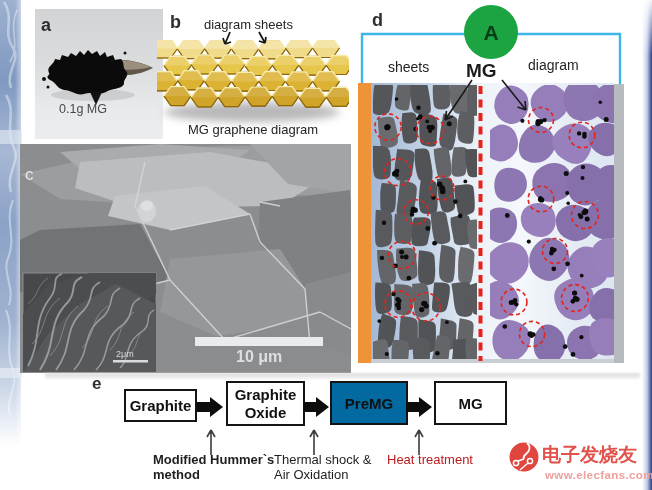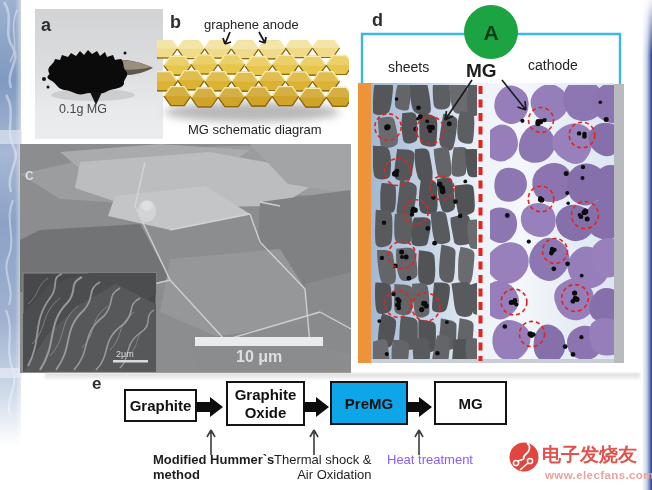--- a/index.html
+++ b/index.html
@@ -50,21 +50,21 @@
  <path d="M14,64 C11,57 19,56 20,50 L25,51 L27,46 L33,48 L36,44 L41,47 L45,42 L49,46 L53,41 L57,45 L62,42 L65,47 L70,43 L72,48 L78,46 L80,51 L86,50 C90,54 87,58 91,62 C95,67 88,70 89,75 C86,81 76,79 71,83 C63,87 57,82 49,85 C41,87 37,81 29,81 C21,79 21,73 15,71 C9,67 16,66 14,64 Z" fill="#0b0b0c"></path>
  <circle cx="9" cy="70" r="2" fill="#111"></circle>
     <circle cx="13" cy="78" r="1.5" fill="#111"></circle>
  <circle cx="90" cy="44" r="1.5" fill="#111"></circle>
  <path d="M55,83 L61,96 L67,83 Z" fill="#111"></path>
  <text x="24" y="104" font-size="12.5" fill="#48484a">0.1g MG</text>
 </svg>
 <div class="abs" style="left:41px;top:15px;font-size:18px;font-weight:bold;color:#2e2e30;">a</div>
 
 <div class="abs" style="left:170px;top:12px;font-size:18px;font-weight:bold;color:#2e2e30;">b</div>
-<div class="abs" style="left:204px;top:17px;font-size:13px;color:#242426;">graphene anode</div>
+<div class="abs" style="left:204px;top:17px;font-size:13px;color:#242426;">diagram sheets</div>
 <svg class="abs" style="left:155px;top:28px" width="200" height="112" viewBox="0 0 200 112">
 <defs>
       <filter id="bshadow" x="-30%" y="-30%" width="160%" height="160%">
         <feGaussianBlur stdDeviation="4"></feGaussianBlur>
       </filter>
 <clipPath id="bclip">
         <rect x="2" y="12" width="192" height="78"></rect>
       </clipPath>
     </defs>
 <ellipse cx="97" cy="84" rx="88" ry="10" fill="#a6a6a8" opacity="0.8" filter="url(#bshadow)"></ellipse>
@@ -180,21 +180,21 @@
         <path d="M326.0,97.7 L319.2,107.2 L305.8,107.2 L299.0,97.7" fill="none" stroke="#8f680e" stroke-width="1.2"></path>
         <path d="M332.8,87.4 L346.2,87.4 L353.0,96.9 L346.2,106.4 L332.8,106.4 L326.0,96.9 Z" fill="#d0a429" stroke="#8f680e" stroke-width="1"></path>
         <path d="M326.0,96.9 L332.8,87.4 L346.2,87.4 L353.0,96.9 Z" fill="#ffffff" opacity="0.12"></path>
         <path d="M326.0,96.9 L332.8,87.4 L346.2,87.4 L353.0,96.9" fill="none" stroke="#f8ecac" stroke-width="1.4"></path>
         <path d="M353.0,96.9 L346.2,106.4 L332.8,106.4 L326.0,96.9" fill="none" stroke="#8f680e" stroke-width="1.2"></path>
 </g>
     </g>
 <path d="M75,4 L70,16 M70,16 l-2,-6 M70,16 l6,-2" stroke="#1a1a1a" stroke-width="1.8" fill="none"></path>
 <path d="M104,4 L110,15 M110,15 l-6,-2 M110,15 l1,-6" stroke="#1a1a1a" stroke-width="1.8" fill="none"></path>
 </svg>
-<div class="abs" style="left:188px;top:122px;font-size:13px;color:#242426;">MG schematic diagram</div>
+<div class="abs" style="left:188px;top:122px;font-size:13px;color:#242426;">MG graphene diagram</div>
 
 <svg class="abs" style="left:20px;top:144px" width="331" height="229" viewBox="0 0 331 229">
 <rect width="331" height="229" fill="#8b8d8f"></rect>
 <polygon points="0,30 90,10 200,2 331,0 331,55 240,48 120,60 40,55" fill="#9b9d9f"></polygon>
 <polygon points="40,8 140,0 230,6 180,40 80,42" fill="#a9abad"></polygon>
 <polygon points="60,18 190,8 310,30 260,62 115,64 55,44" fill="#bbbdbf"></polygon>
 <polygon points="230,0 331,0 331,50 268,40" fill="#a2a4a6"></polygon>
 <polygon points="95,52 185,42 230,70 150,86 88,72" fill="#c3c5c7"></polygon>
 <polygon points="240,58 330,46 331,130 285,145 238,98" fill="#7f8183"></polygon>
 <polygon points="20,86 120,80 150,136 60,158 0,148 0,96" fill="#717375"></polygon>
@@ -485,47 +485,47 @@
 <line x1="480.5" y1="86" x2="480.5" y2="361" stroke="#e5231d" stroke-width="4" stroke-dasharray="8 5.5"></line>
 </g>
 
 <circle cx="141" cy="32" r="27" fill="#1ba441"></circle>
 <text x="141" y="40" font-size="21" font-weight="bold" fill="#083d18" text-anchor="middle">A</text>
 
 <path d="M122,80 L95,120 M95,120 l1.5,-9 M95,120 l8,-4" stroke="#1a1a1a" stroke-width="1.6" fill="none"></path>
 <path d="M152,80 L176,110 M176,110 l-8.5,-3 M176,110 l-1,-9" stroke="#1a1a1a" stroke-width="1.6" fill="none"></path>
 </svg>
 <div class="abs" style="left:388px;top:59px;font-size:14px;color:#242426;">sheets</div>
-<div class="abs" style="left:528px;top:57px;font-size:14px;color:#242426;">cathode</div>
+<div class="abs" style="left:528px;top:57px;font-size:14px;color:#242426;">diagram</div>
 <div class="abs" style="left:466px;top:60px;font-size:19px;font-weight:bold;color:#1c1c1e;">MG</div>
 
 <div class="abs" style="left:92px;top:374px;font-size:17px;font-weight:bold;color:#2e2e30;">e</div>
 <div class="abs" style="left:124px;top:389px;width:69px;height:29px;border:2.5px solid #141414;background:#fff;
  display:flex;align-items:center;justify-content:center;font-size:15px;font-weight:bold;color:#111;">Graphite</div>
 <div class="abs" style="left:226px;top:381px;width:75px;height:41px;border:2.5px solid #141414;background:#fff;
  display:flex;align-items:center;justify-content:center;text-align:center;font-size:15px;font-weight:bold;color:#111;line-height:1.15;">Graphite<br>Oxide</div>
-<div class="abs" style="left:330px;top:381px;width:74px;height:40px;border:2.5px solid #141414;background:#0ea5e9;
+<div class="abs" style="left:330px;top:381px;width:74px;height:40px;border:2.5px solid #141414;background:#0369a1;
  display:flex;align-items:center;justify-content:center;font-size:15px;font-weight:bold;color:#111;">PreMG</div>
 <div class="abs" style="left:434px;top:381px;width:69px;height:40px;border:2.5px solid #141414;background:#fff;
  display:flex;align-items:center;justify-content:center;font-size:15px;font-weight:bold;color:#111;">MG</div>
 <svg class="abs" style="left:60px;top:360px" width="560" height="130" viewBox="0 0 560 130">
 <g fill="#0d0d0d">
 <path d="M137,42 h13 v-5 l13,10 -13,10 v-5 h-13 Z"></path>
 <path d="M243,42 h13 v-5 l13,10 -13,10 v-5 h-13 Z"></path>
 <path d="M346,42 h13 v-5 l13,10 -13,10 v-5 h-13 Z"></path>
 </g>
 <g stroke="#3c3c3c" stroke-width="1.6" fill="none">
 <path d="M151,95 V70 M151,70 l-4,7 M151,70 l4,7"></path>
 <path d="M254,95 V70 M254,70 l-4,7 M254,70 l4,7"></path>
 <path d="M359,95 V70 M359,70 l-4,7 M359,70 l4,7"></path>
 </g>
 </svg>
 <div class="abs" style="left:153px;top:452px;font-size:13px;color:#1e1e20;line-height:1.18;font-weight:bold;">Modified Hummer`s<br>method</div>
-<div class="abs" style="left:274px;top:452px;font-size:13px;color:#1e1e20;line-height:1.18;text-align:right;">Thermal shock &amp;<br>Air Oxidation</div>
-<div class="abs" style="left:387px;top:452px;font-size:13px;color:#8b5cf6;">Heat treatment</div>
+<div class="abs" style="left:274px;top:452px;font-size:13px;color:#1e1e20;line-height:1.18;">Thermal shock &amp;<br>Air Oxidation</div>
+<div class="abs" style="left:387px;top:452px;font-size:13px;color:#b91c1c;">Heat treatment</div>
 
 <svg class="abs" style="left:505px;top:438px" width="147" height="52" viewBox="0 0 147 52">
 <circle cx="19" cy="19" r="14.5" fill="#e0453e"></circle>
 <path d="M22,5 C26,8 25,13 21,16 C19,17.5 18,19 19,21" fill="none" stroke="#fff" stroke-width="1.8"></path>
 <circle cx="11" cy="25" r="2.6" fill="none" stroke="#fff" stroke-width="1.5"></circle>
 <circle cx="25" cy="23" r="2.6" fill="none" stroke="#fff" stroke-width="1.5"></circle>
 <line x1="13" y1="23" x2="19" y2="21" stroke="#fff" stroke-width="1.5"></line>
 <line x1="23" y1="25" x2="15" y2="32" stroke="#fff" stroke-width="1.5"></line>
 <text x="37" y="23" font-size="19" font-weight="bold" fill="#e2514b">电子发烧友</text>
 <text x="40" y="41" font-size="11.5" font-weight="bold" letter-spacing="0.4" fill="#efa09c">www.elecfans.com</text>

